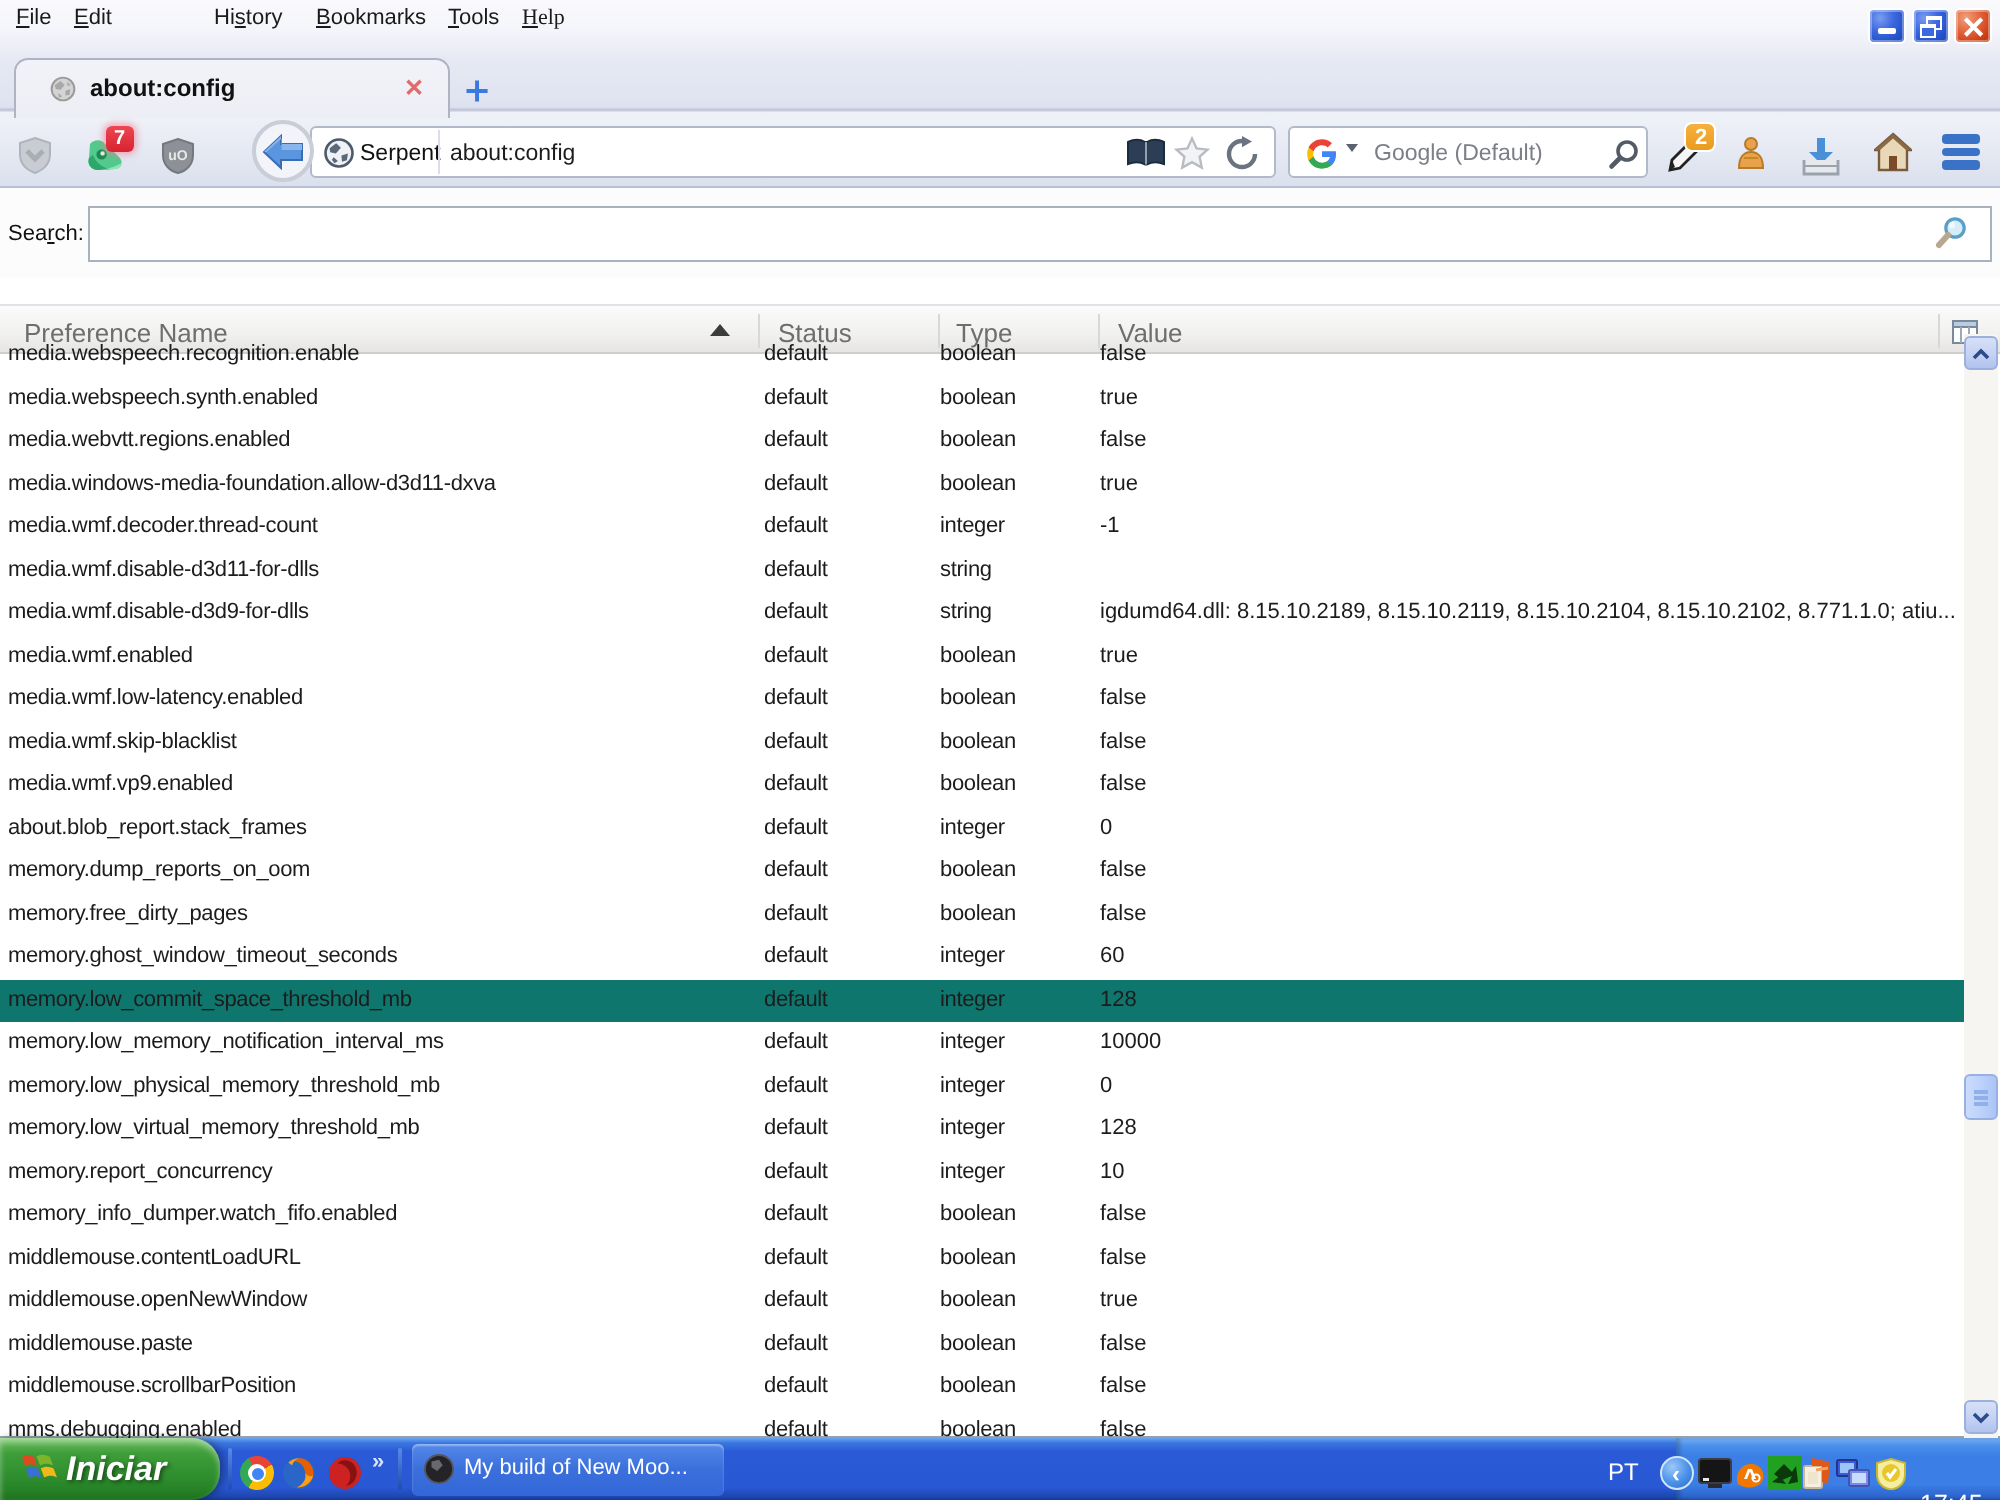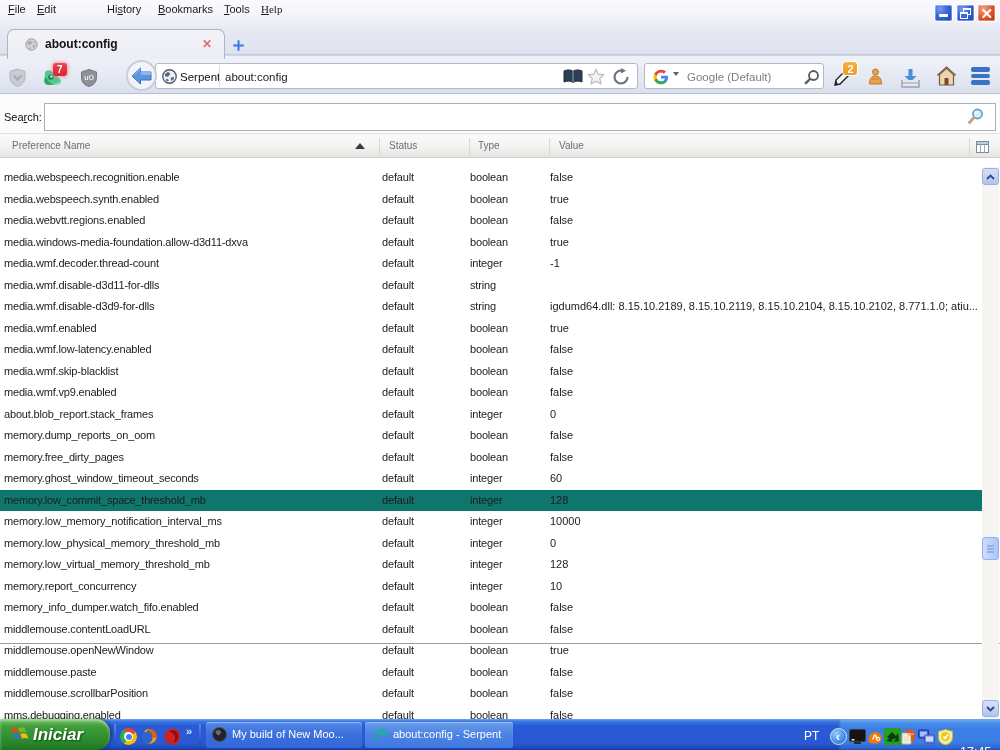--- a/index.html
+++ b/index.html
@@ -36,27 +36,27 @@
   background:linear-gradient(180deg,#eff1f8 0%,#e4e8f2 55%,#dae0ed 100%);
   border-bottom:1px solid #b7bfd2; }
 .field { position:absolute; top:4px; height:26px; background:#fff;
   border:1px solid #b2b9c9; border-radius:3px; }
 #urlbar { left:155px; width:483px; }
 #searchbox { left:644px; width:180px; }
 #backbtn { position:absolute; left:126px; top:1px; width:31px; height:31px; border-radius:50%;
   background:#f2f4f9; border:2px solid #c9cdd8; }
 
 
-#content { left:0; top:94px; width:1000px; height:550px; background:#fff; border-bottom:1px solid #9aa0aa; }
+#content { left:0; top:94px; width:1000px; height:625px; background:#fff; border-bottom:1px solid #9aa0aa; }
 #searchrow { position:absolute; left:0; top:0; width:1000px; height:45px; background:#fcfcfd; }
 #searchlbl { position:absolute; left:4px; top:17px; font-size:11px; color:#111; }
 #searchinput { position:absolute; left:44px; top:9px; width:952px; height:28px; background:#fff; border:1px solid #a9b1bd; }
-#thead { position:absolute; left:0; top:39px; width:1000px; height:25px;
+#thead { position:absolute; left:0; top:58px; width:1000px; height:25px;
   background:linear-gradient(180deg,#fbfbfb 0%,#f1f1f0 60%,#e6e5e3 100%);
-  border-top:1px solid #e2e2e6; border-bottom:1px solid #cfcec9; font-size:10px; color:#6e6e6e; }
+  border-top:1px solid #e2e2e6; border-bottom:1px solid #cfcec9; font-size:13px; color:#6e6e6e; }
 .hsep { position:absolute; top:4px; height:17px; width:1px; background:#d8d8d4; }
 #rows { position:absolute; left:0; top:73px; width:982px; height:552px; overflow:hidden; font-size:11px; letter-spacing:-0.18px; color:#1c1c1c;text-align:right; }
 .row { position:relative; width:982px; height:21.5px; }
 .row.hl { background:#0f766e; }
 .c0 { position:absolute; left:4px; top:4px; white-space:nowrap; }
 .c1 { position:absolute; left:382px; top:4px; }
 .c2 { position:absolute; left:470px; top:4px; }
 .c3 { position:absolute; left:550px; top:4px; white-space:nowrap; max-width:430px; overflow:hidden; letter-spacing:0; }
 
 
@@ -442,26 +442,20 @@
     <span style="position:absolute;left:186px;top:6px;color:#d8e4f8;font-size:11px;font-weight:bold;">»</span>
 
     <div class="taskbtn" style="left:206px;width:156px;">
       <svg width="15" height="15" style="position:absolute;left:6px;top:5px;" viewBox="0 0 16 16">
         <circle cx="8" cy="8" r="7.5" fill="#242428"></circle>
         <path d="M4 4 L8 3 L10 6 L7 9 L4 7 Z" fill="#686870"></path>
         <circle cx="8" cy="8" r="7.5" fill="none" stroke="#55555c"></circle>
       </svg>
       <span style="position:absolute;left:26px;top:6px;">My build of New Moo...</span>
     </div>
-    <div class="taskbtn" style="left:365px;width:148px;background:linear-gradient(180deg,#6a9cec 0%,#4a82e4 50%,#4078e0 100%);">
-      <svg width="16" height="15" style="position:absolute;left:8px;top:5px;" viewBox="0 0 20 20">
-        <path d="M4 16 C1 12 3 6 8 4 C13 2 17 5 17 8 C17 11 13 12 11 10 C9 8 11 5 13 6" fill="none" stroke="#1fae9e" stroke-width="2.8" stroke-linecap="round"></path>
-      </svg>
-      <span style="position:absolute;left:28px;top:6px;">about:config - Serpent</span>
-    </div>
 
     <div id="tray"></div>
     <span id="pt">PT</span>
     <div style="position:absolute;left:830px;top:9px;width:17px;height:17px;border-radius:50%;background:radial-gradient(circle at 35% 30%,#9cc8f8,#4a90e8 55%,#2a6ac8);border:1px solid #d0e4fa;">
       <span style="position:absolute;left:5px;top:1px;color:#fff;font-size:12px;font-weight:bold;">‹</span>
     </div>
 
     <svg width="17" height="16" style="position:absolute;left:849px;top:10px;" viewBox="0 0 17 16">
       <rect x="0.5" y="0.5" width="16" height="12" rx="1.5" fill="#151515" stroke="#3c3c44"></rect>
       <rect x="5" y="13" width="7" height="2" fill="#2a2a30"></rect>

